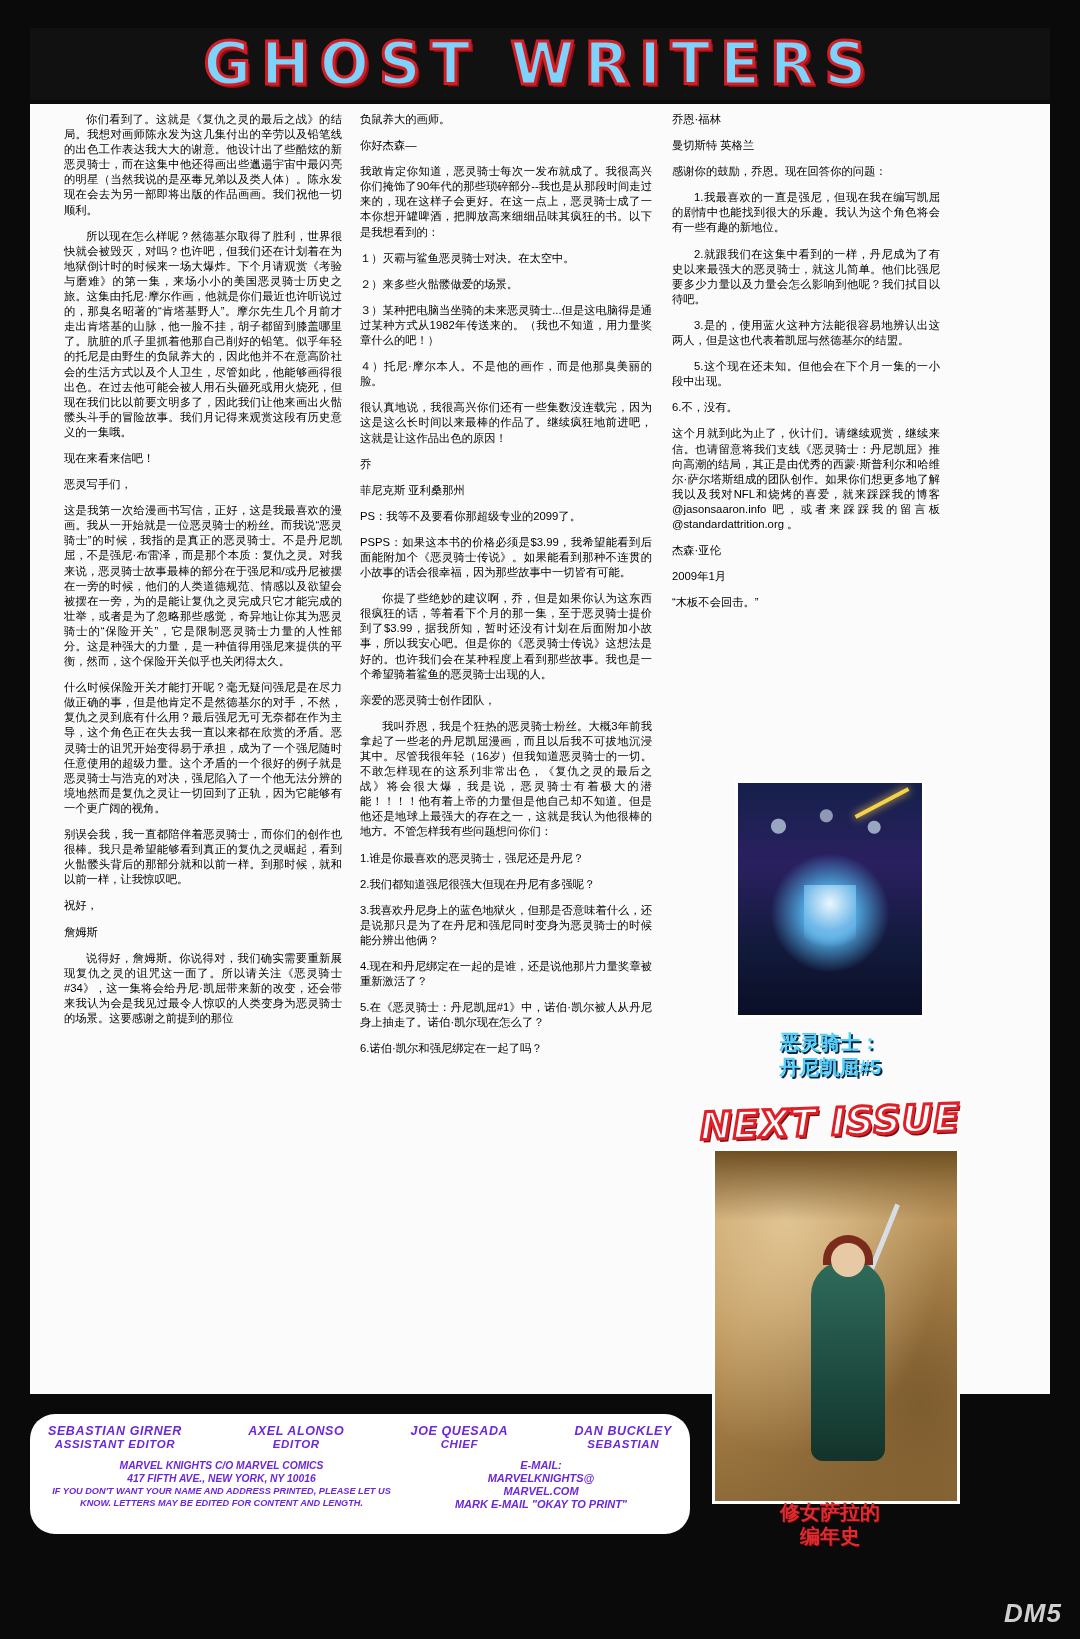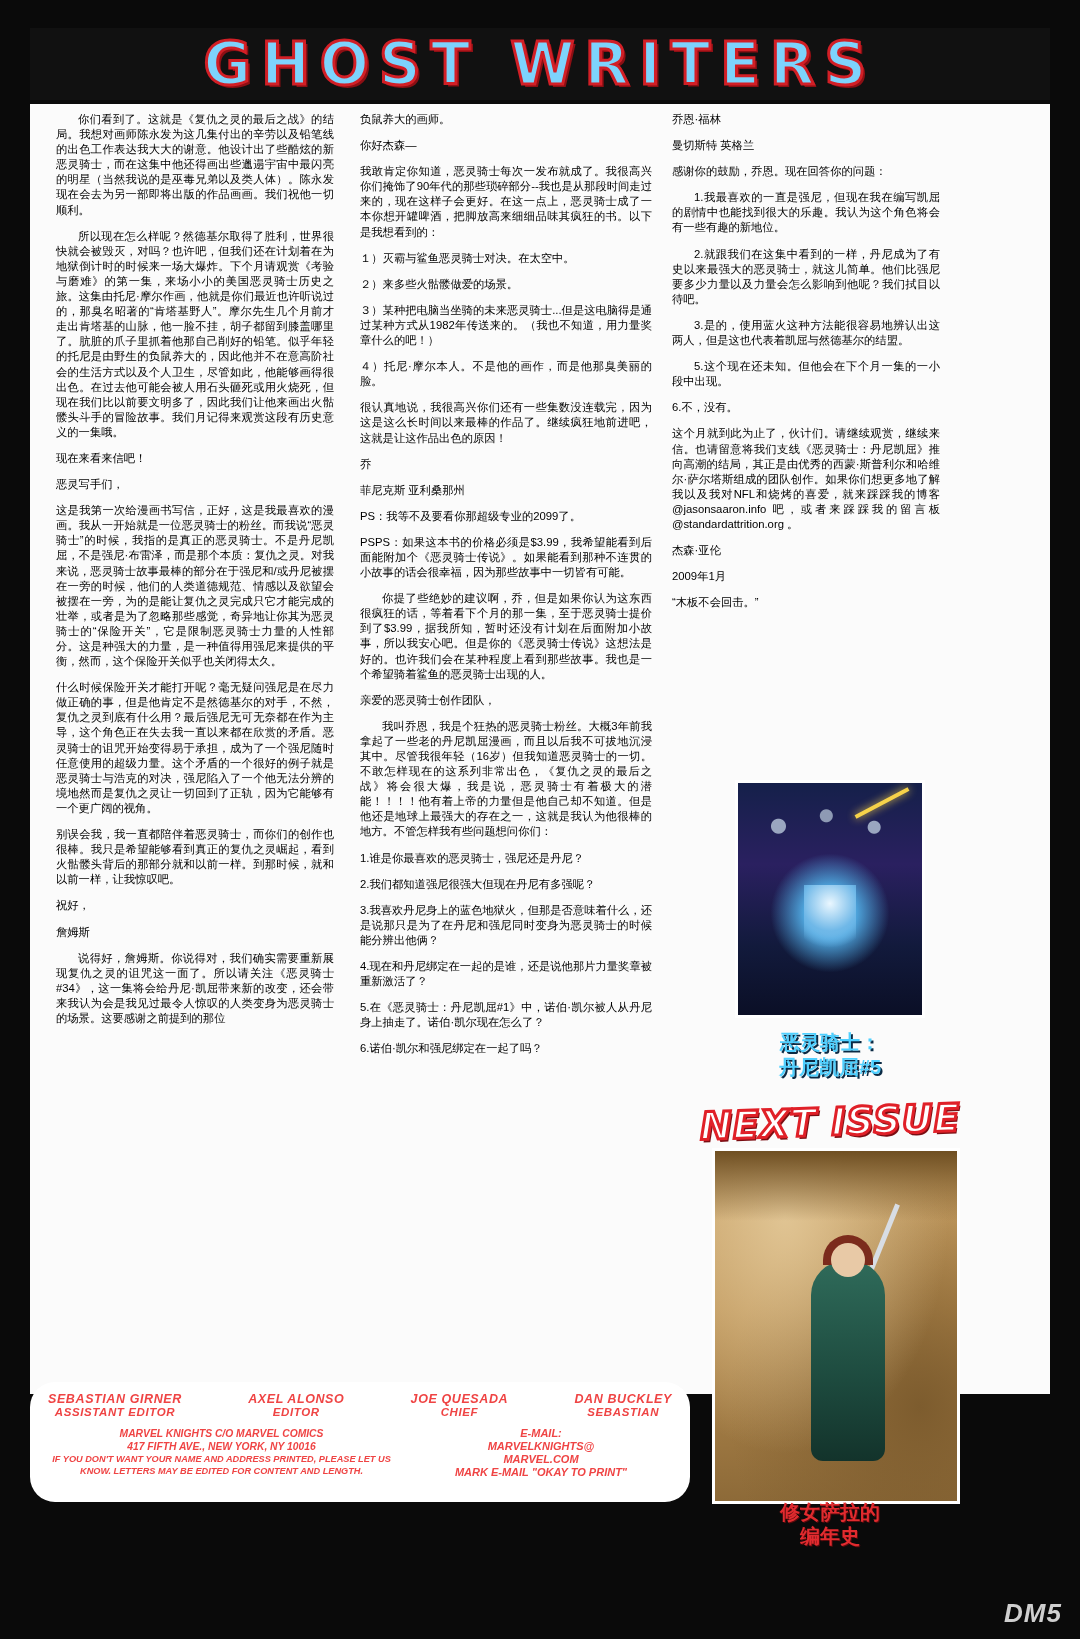--- a/index.html
+++ b/index.html
@@ -15,21 +15,21 @@
     text-shadow:3px 3px 0 #8c0f14;
     white-space:nowrap;
   }
 
   
   .paper{position:absolute;left:30px;top:104px;width:1020px;height:1290px;background:#fbfbfb;}
   .cols{position:absolute;left:14px;top:8px;width:992px;height:1272px;}
   .col{position:absolute;top:0;font-size:11.3px;line-height:15.1px;color:#000;text-align:justify;}
   .col p{margin:0 0 11px 0;}
   .col p.indent{text-indent:22px;}
-  .col1{left:12px;width:278px;}
+  .col1{left:20px;width:278px;}
   .col2{left:316px;width:292px;}
   .col3{left:628px;width:268px;}
 
   
   .art-top{position:absolute;left:735px;top:780px;width:190px;height:238px;
     background:linear-gradient(180deg,#15204a 0%,#2a2060 35%,#121a3c 70%,#0b0f26 100%);
     border:3px solid #fff;box-sizing:border-box;overflow:hidden;}
   .art-top .glow{position:absolute;left:50%;top:56%;width:120px;height:120px;margin-left:-60px;margin-top:-60px;
     border-radius:50%;background:radial-gradient(circle,#bfe9ff 0%,#4fa8e0 30%,rgba(30,60,140,0) 70%);}
   .art-top .rider{position:absolute;left:50%;top:44%;width:52px;height:74px;margin-left:-26px;
@@ -57,21 +57,21 @@
     background:linear-gradient(180deg,#2f6b5a 0%,#1d4a3e 60%,#13332b 100%);
     border-radius:34px 34px 12px 12px;}
   .art-bottom .head{position:absolute;left:116px;top:92px;width:34px;height:34px;border-radius:50%;background:#e8c9a6;}
   .art-bottom .hair{position:absolute;left:108px;top:84px;width:50px;height:30px;border-radius:25px 25px 0 0;background:#7b2b1c;}
   .art-bottom .sword{position:absolute;left:152px;top:48px;width:5px;height:150px;background:#d8dde4;transform:rotate(22deg);}
   .art-bottom .sky{position:absolute;left:0;top:0;width:100%;height:70px;background:linear-gradient(180deg,#6f4f22 0%,rgba(0,0,0,0) 100%);}
   .art-bottom-caption{position:absolute;left:690px;top:1500px;width:280px;text-align:center;
     color:#e12b2f;font-weight:bold;font-size:20px;line-height:24px;text-shadow:1px 1px 0 #5a0a0c;}
 
   
-  .credits{position:absolute;left:30px;top:1382px;width:660px;height:120px;background:#fff;color:#ef4444;border-radius:25px;}
+  .credits{position:absolute;left:30px;top:1414px;width:660px;height:120px;background:#fff;color:#6d28d9;border-radius:25px;}
   .names{display:flex;justify-content:space-between;padding:10px 18px 0 18px;}
   .name-block{text-align:center;font-style:italic;font-weight:bold;}
   .name-block .n{font-size:12.5px;letter-spacing:.6px;}
   .name-block .r{font-size:11.5px;letter-spacing:.6px;}
   .addr{display:flex;justify-content:space-between;padding:9px 14px 0 14px;font-weight:bold;font-style:italic;}
   .addr .left{text-align:center;font-size:10.3px;line-height:13px;width:355px;}
   .addr .right{text-align:center;font-size:11px;line-height:13px;width:270px;}
   .small{font-size:9.2px;line-height:12px;}
 
   .dms{position:absolute;right:18px;bottom:10px;color:#cfcfcf;font-weight:bold;font-size:26px;letter-spacing:1px;font-style:italic;}

